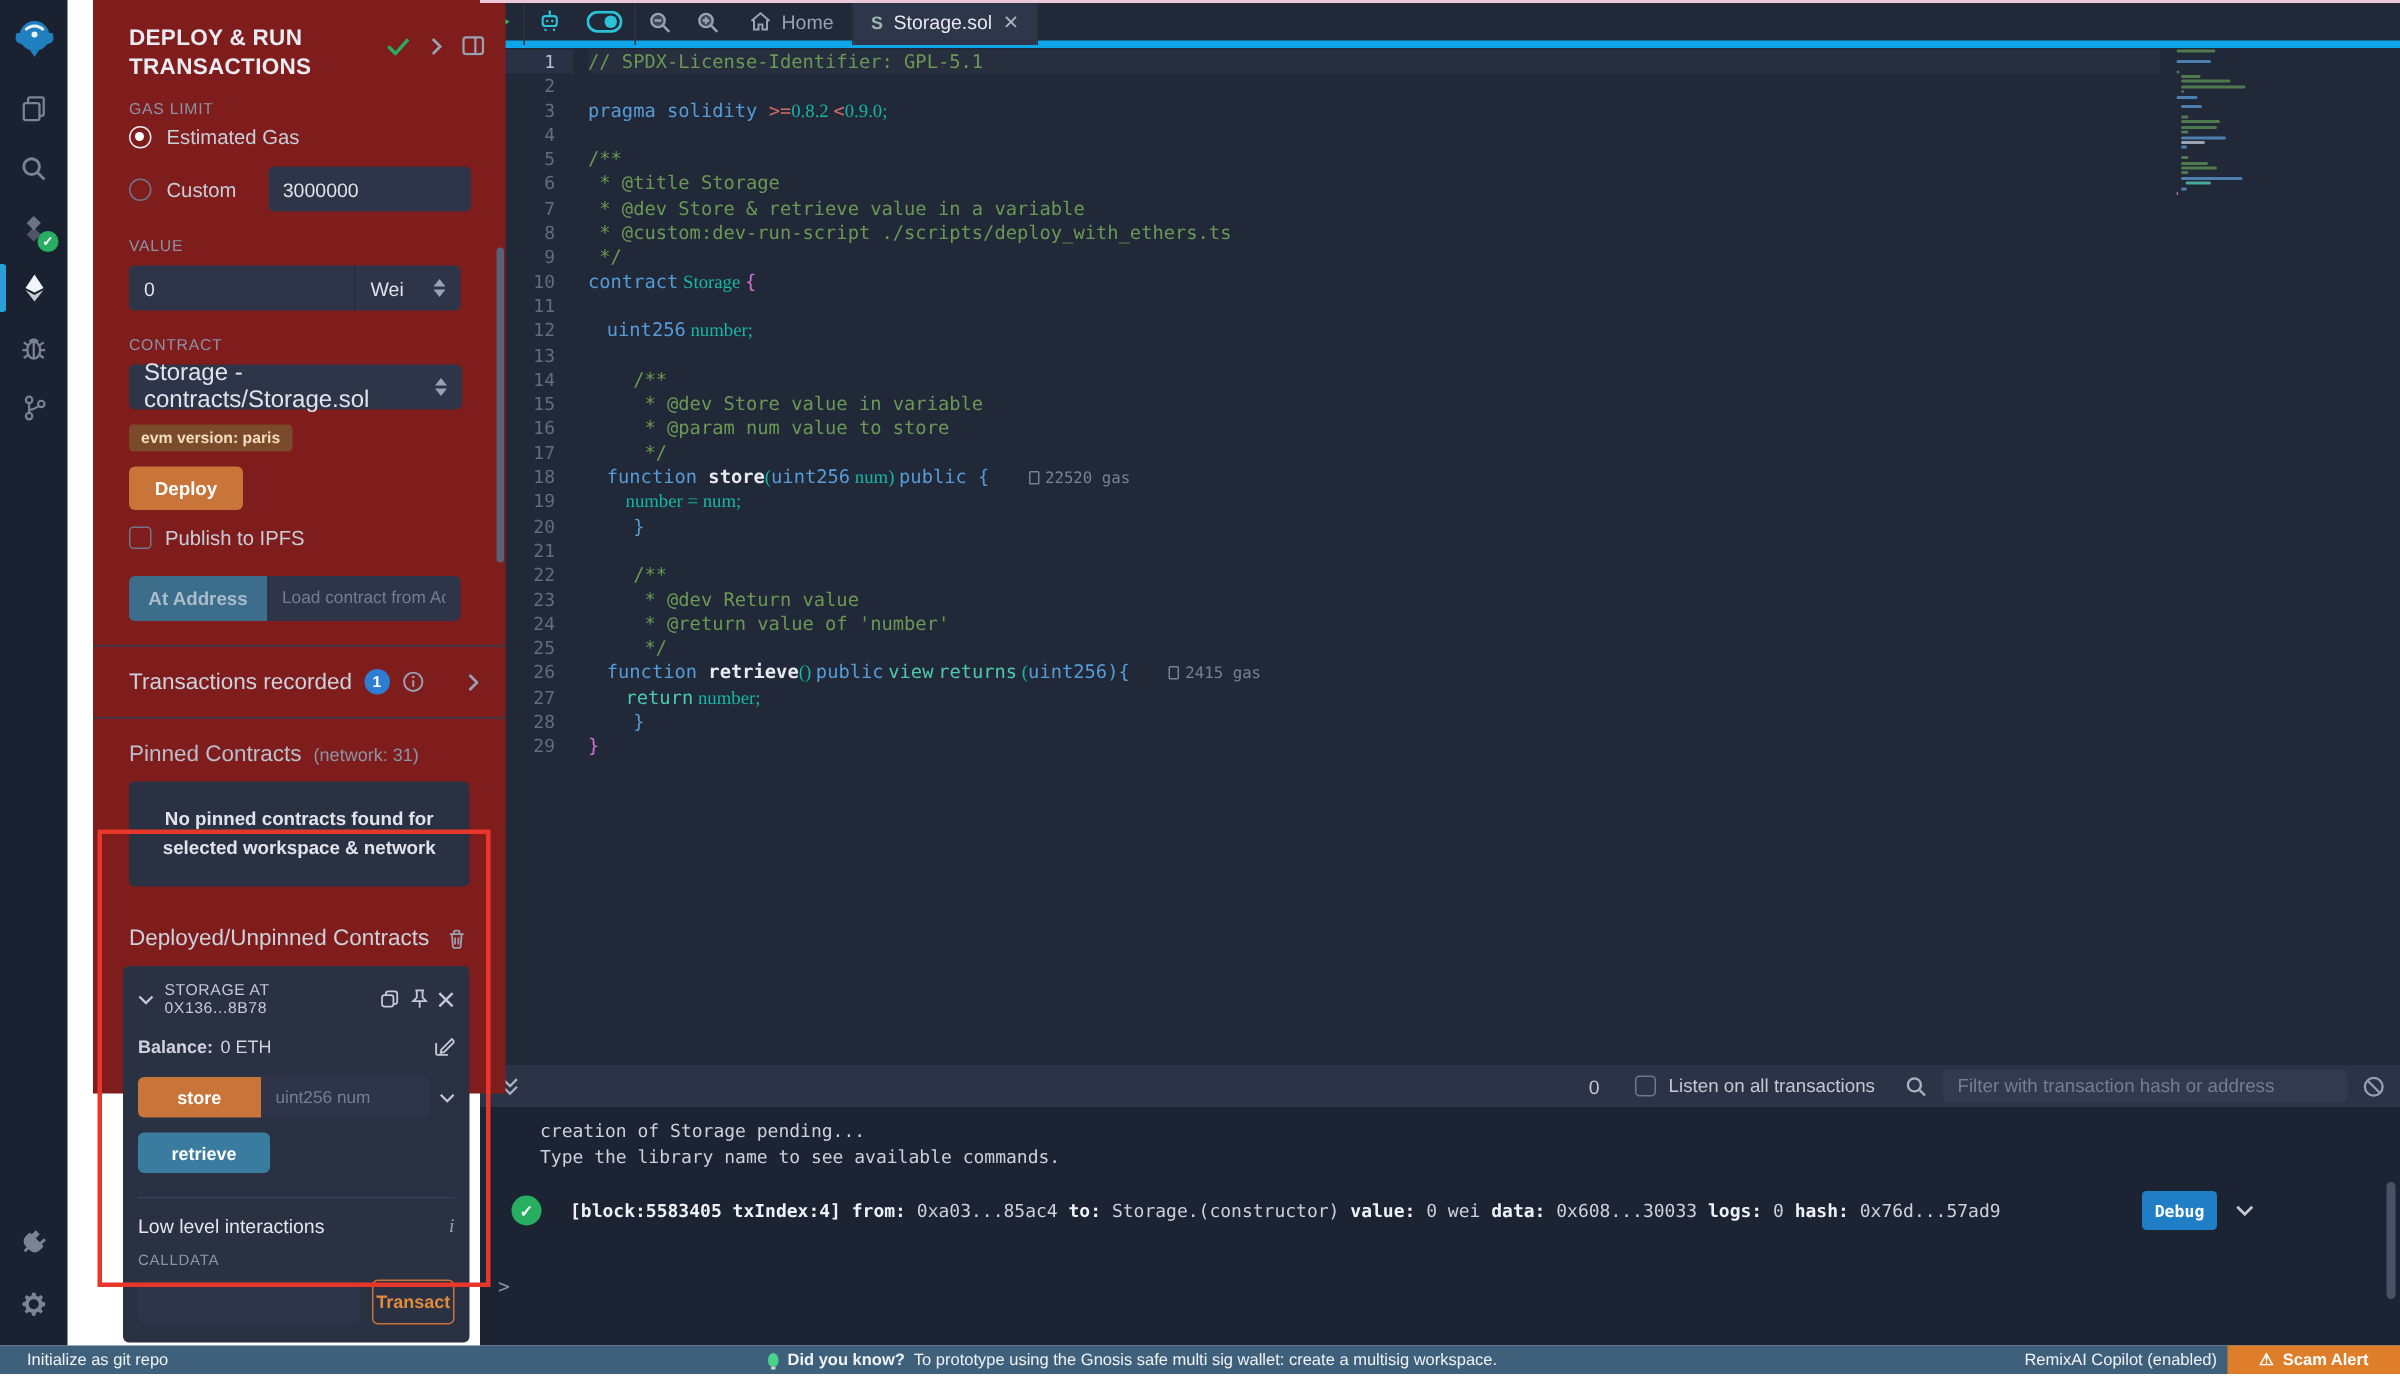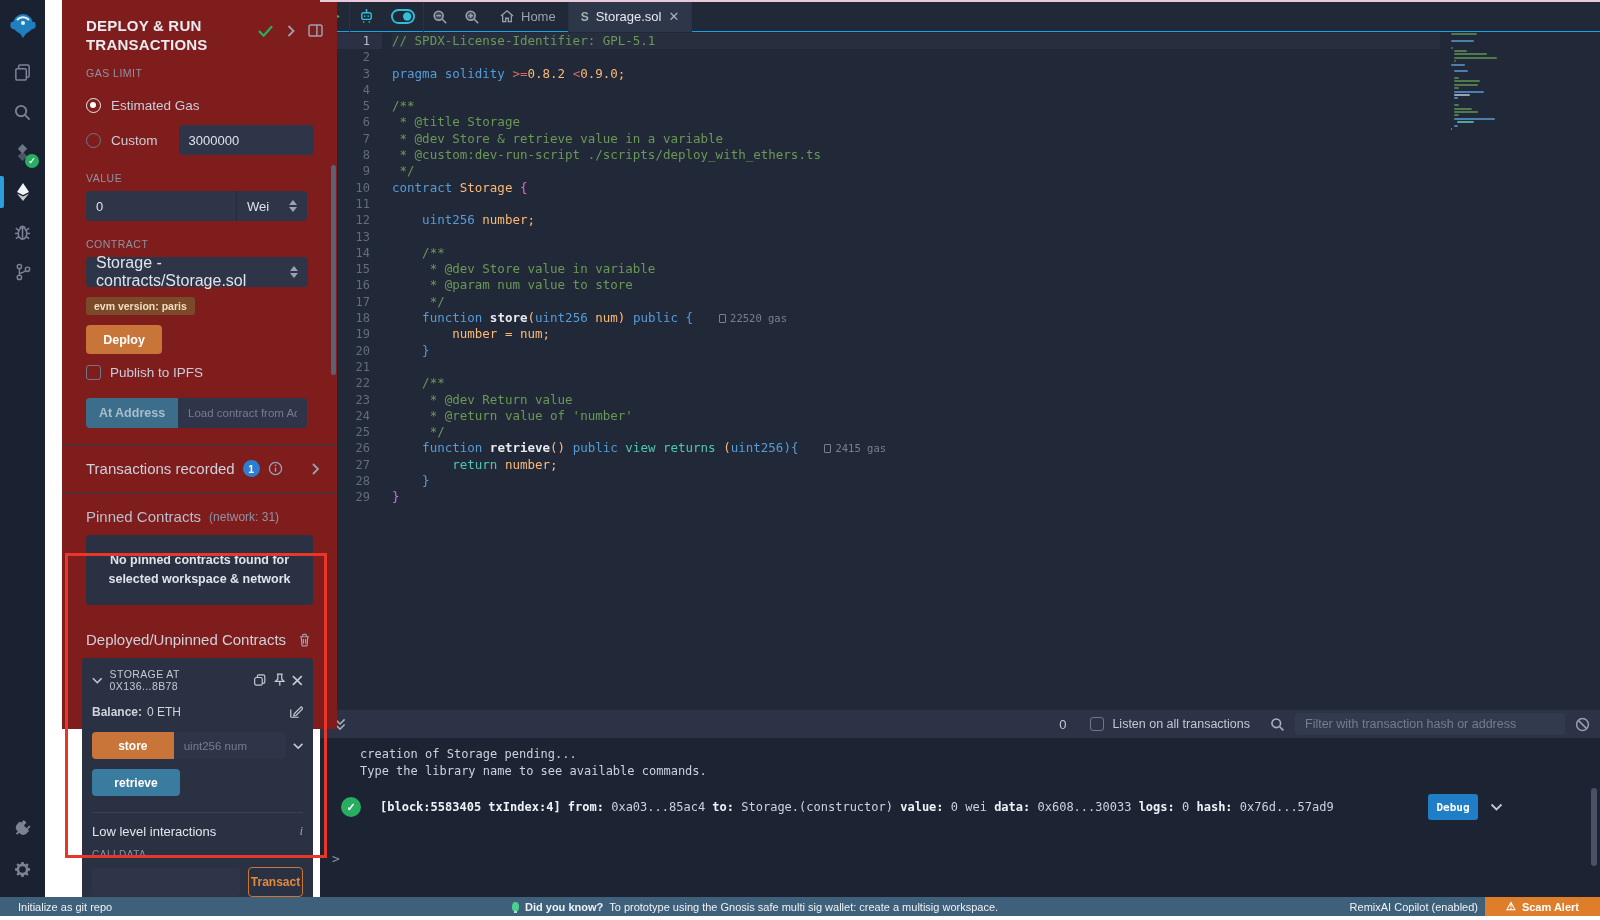--- a/index.html
+++ b/index.html
@@ -16,21 +16,21 @@
   .badge-check { position:absolute; right:6px; bottom:4px; width:14px; height:14px; background:#27ae60; border-radius:50%; display:flex; align-items:center; justify-content:center; color:#fff; font-size:9px; font-weight:bold; }
   #rail-bottom { position:absolute; left:0; bottom:8px; width:45px; }
 
   
   #side { left:62px; top:0; width:275px; height:729px; background:#7f1d1d; z-index:4; color:#c6cad5; }
   #side .inner { padding:8px 0 0 0; position:relative; height:100%; }
   .sp-pad { padding-left:24px; padding-right:30px; }
   .sp-title { font-size:15px; font-weight:bold; color:#e9ebf1; line-height:19px; letter-spacing:.2px; width:170px; }
   .sp-head-icons { position:absolute; top:16px; right:14px; display:flex; gap:13px; align-items:center; }
   .lbl { font-size:10.5px; color:#8d94a6; letter-spacing:.5px; margin-top:13px; }
-  .radio-row { display:flex; align-items:center; gap:10px; margin-top:19px; font-size:13.5px; color:#c9cdd8; }
+  .radio-row { display:flex; align-items:center; gap:10px; margin-top:5px; font-size:13.5px; color:#c9cdd8; }
   .radio { width:15px; height:15px; border-radius:50%; border:1.5px solid #707789; flex:0 0 auto; position:relative; }
   .radio.sel { border-color:#e6e9f0; }
   .radio.sel::after { content:""; position:absolute; left:3px; top:3px; width:6px; height:6px; border-radius:50%; background:#ffffff; }
   .inp { background:#2f3548; border:none; border-radius:4px; color:#dfe3ea; font-size:13px; font-family:"Liberation Sans",sans-serif; padding:0 10px; height:30px; outline:none; }
   .inp::placeholder { color:#757d90; }
   .selbox { background:#2f3548; border-radius:4px; height:30px; display:flex; align-items:center; padding:0 10px; font-size:13px; color:#dfe3ea; }
   .updown { margin-left:auto; display:flex; flex-direction:column; gap:2px; align-items:center; }
   .updown i { width:0; height:0; border-left:4px solid transparent; border-right:4px solid transparent; display:block; }
   .updown .u { border-bottom:5px solid #9aa1b2; }
   .updown .d { border-top:5px solid #9aa1b2; }
@@ -61,37 +61,37 @@
   .lli-title { font-size:13px; color:#e3e6ec; }
   .calldata-lbl { font-size:10px; color:#8d94a6; letter-spacing:.5px; margin-top:10px; }
   .calldata-row { display:flex; align-items:center; gap:8px; margin-top:7px; }
   .calldata-inp { width:148px; height:28px; }
   .btn-transact { width:73px; height:30px; background:transparent; border:1px solid #c97539; border-radius:4px; color:#e08a3c; font-weight:bold; font-size:12px; }
   .sp-scrollbar { position:absolute; right:1px; top:165px; width:5px; height:210px; background:#5a6175; border-radius:3px; }
 
   
   #main { left:320px; top:0; width:1280px; height:710px; background:#212838; }
   #pinkline { left:320px; top:0; width:1280px; height:2px; background:#ecc9da; z-index:9; }
-  #toolbar { position:absolute; left:0; top:2px; width:1280px; height:30px; background:#212838; display:flex; align-items:center; border-bottom:1px solid #0ea5e9; }
+  #toolbar { position:absolute; left:0; top:2px; width:1280px; height:30px; background:#212838; display:flex; align-items:center; border-bottom:5px solid #0ea5e9; }
   .tb-sep { width:1px; height:30px; background:#2a3245; }
   .tb-item { display:flex; align-items:center; justify-content:center; height:30px; padding:0 8px; }
   .tab { display:flex; align-items:center; gap:7px; height:30px; padding:0 12px; font-size:13px; color:#9aa1b0; }
   .tab.active { background:#2e3649; color:#e6e9ef; }
   .tab .sglyph { color:#9fb6ae; font-size:12px; font-weight:bold; }
   .tab .x { color:#aab1bf; font-size:13px; }
 
   #editor { position:absolute; left:0; top:33px; width:1280px; height:677px; }
   #gutter { position:absolute; left:0; top:0; width:62px; text-align:right; }
   .ln { font-family:"DejaVu Sans Mono","Liberation Mono",monospace; font-size:12px; height:16.3px; line-height:16.3px; color:#636c80; padding-right:12px; }
   .ln.cur { color:#b8bfce; background:#2a3145; }
   #code-lines { position:absolute; left:72px; top:0; right:160px; }
   .cl { font-family:"DejaVu Sans Mono","Liberation Mono",monospace; font-size:12.5px; height:16.3px; line-height:16.3px; white-space:pre; color:#d7dbe4; }
   .cl.cur { background:rgba(255,255,255,0.03); }
   .tk-cm { color:#6a9955; } .tk-kw { color:#569cd6; } .tk-op { color:#d16969; }
-  .tk-id { color:#fdba74; } .tk-fn { color:#e7eaf0; font-weight:bold; }
+  .tk-id { color:#14b8a6;font-family:Liberation Serif, serif; } .tk-fn { color:#e7eaf0; font-weight:bold; }
   .tk-pk { color:#d670d6; } .tk-bl { color:#569cd6; } .tk-ty { color:#4ec9b0; }
   .gas { color:#79808f; font-size:10.5px; margin-left:26px; font-family:"DejaVu Sans Mono","Liberation Mono",monospace; }
   .gas-ic { display:inline-block; width:7px; height:9px; border:1px solid #79808f; border-radius:1px; margin-right:4px; vertical-align:-1px; }
   #minimap { position:absolute; right:85px; top:0; width:64px; }
   .mm { height:2px; margin-bottom:1.4px; border-radius:1px; }
 
   
   #terminal { left:320px; top:710px; width:1280px; height:187px; background:#1c2434; }
   #term-head { position:absolute; left:0; top:0; width:1280px; height:28px; background:#2c3347; display:flex; align-items:center; padding:0 10px 0 14px; gap:10px; }
   #term-head .spacer { flex:1; }

